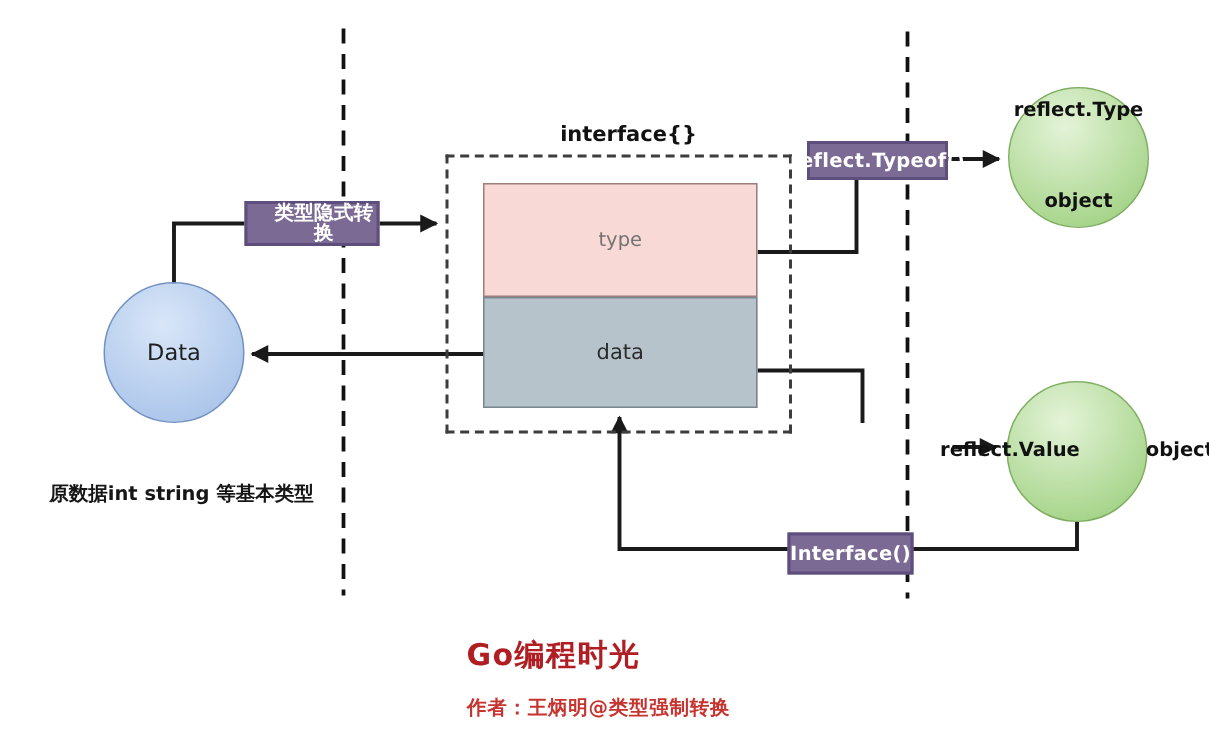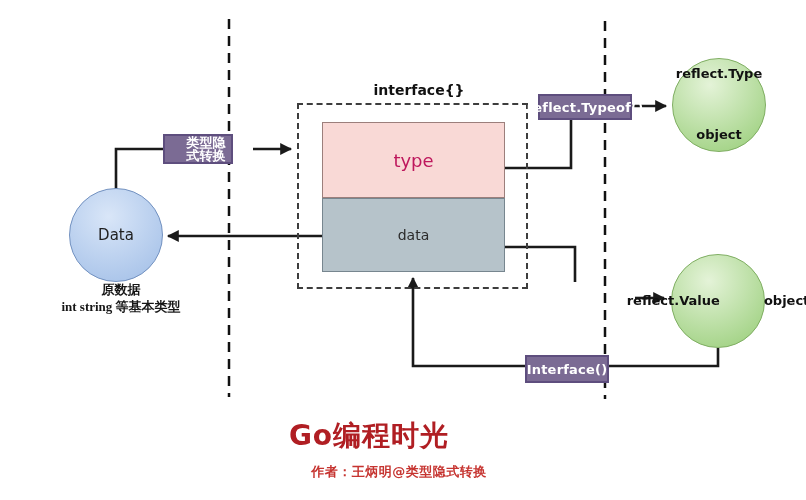--- a/index.html
+++ b/index.html
@@ -29,32 +29,32 @@
     border:1.5px solid var(--green-border,#7fae62);
     color:#111;font-size:13px;font-weight:bold;line-height:1.3;gap:44px;
   }
 
   .iface-box{
     border:2px dashed #3d3d3d;background:transparent;
   }
   .field-type{
     background:var(--pink-fill,#f9d9d6);
     border:1.5px solid var(--pink-border,#9c7f7c);
-    color:#be185d;font-size:18px;
+    color:#737373;font-size:13px;
   }
   .field-data{
     background:var(--slate-fill,#b6c3ca);
     border:1.5px solid var(--slate-border,#77868f);
     color:#2b2b2b;font-size:14px;
   }
 
   .caption{color:#161616;font-size:13px;font-weight:bold;line-height:17px;display:block;}
   .iface-label{color:#111;font-size:14px;font-weight:bold;}
 
-  .footer-title{color:var(--title-red,#b01e23);font-size:28px;font-weight:bold;letter-spacing:1px;}
+  .footer-title{color:var(--title-red,#b01e23);font-size:20px;font-weight:bold;letter-spacing:1px;}
   .footer-author{color:var(--author-red,#c63430);font-size:13px;font-weight:bold;letter-spacing:0.5px;}
 </style>
 </head>
 <body>
 
 <div id="canvas">
 
   <svg id="wires" viewBox="0 0 806 500" xmlns="http://www.w3.org/2000/svg">
     <defs>
       <marker id="arrow" viewBox="0 0 12 12" refX="10.5" refY="6" markerWidth="13" markerHeight="13" orient="auto" markerUnits="userSpaceOnUse">
@@ -72,26 +72,26 @@
     <path d="M632,106 L666,106" fill="none" stroke="#1a1a1a" stroke-width="2.6" marker-end="url(#arrow)"></path>
     <path d="M505,247 L575,247 L575,282" fill="none" stroke="#1a1a1a" stroke-width="2.6"></path>
     <path d="M635,298 L664,298" fill="none" stroke="#1a1a1a" stroke-width="2.6" marker-end="url(#arrow)"></path>
     <path d="M718,348 L718,366 L413,366 L413,278" fill="none" stroke="#1a1a1a" stroke-width="2.6" marker-end="url(#arrow)"></path>
   </svg>
 
   <div class="node circle-blue" style="left:69px;top:188px;width:94px;height:94px;">
     <span>Data</span>
   </div>
 
-  <div class="node" style="left:17px;top:279px;width:208px;height:38px;flex-direction:column;font-family:Liberation Serif, serif;">
+  <div class="node" style="left:17px;top:310px;width:208px;height:38px;flex-direction:row;">
     <span class="caption">原数据</span>
     <span class="caption">int string 等基本类型</span>
   </div>
 
-  <div class="node pill" style="left:163px;top:134px;width:70px;height:30px;padding-left:16px;">
+  <div class="node pill" style="left:163px;top:134px;width:90px;height:30px;padding-left:16px;">
     <span>类型隐式转换</span>
   </div>
 
 
   <div class="node iface-label" style="left:349px;top:81px;width:140px;height:17px;">
     <span>interface{}</span>
   </div>
 
   <div class="node iface-box" style="left:297px;top:103px;width:231px;height:186px;"></div>
 
@@ -120,16 +120,16 @@
   <div class="node circle-green" style="left:671px;top:254px;width:94px;height:94px;">
     <span>reflect.Value</span>
     <span>object</span>
   </div>
 
   <div class="node footer-title" style="left:269px;top:423px;width:200px;height:26px;">
     <span>Go编程时光</span>
   </div>
 
   <div class="node footer-author" style="left:268px;top:463px;width:262px;height:18px;">
-    <span>作者：王炳明@类型隐式转换</span>
+    <span>作者：王炳明@类型强制转换</span>
   </div>
 
 </div>
 
 </body></html>

